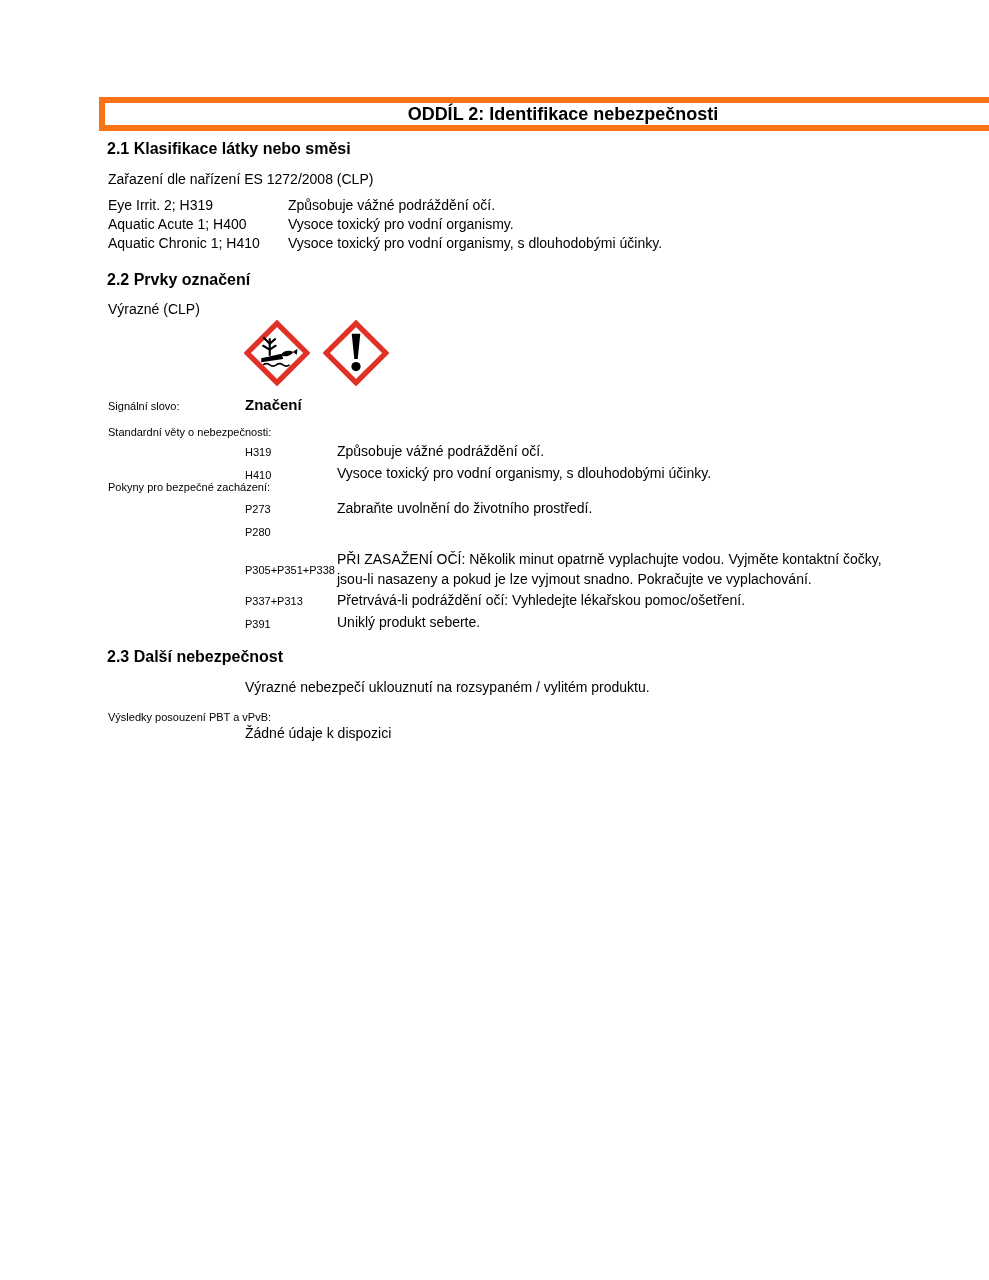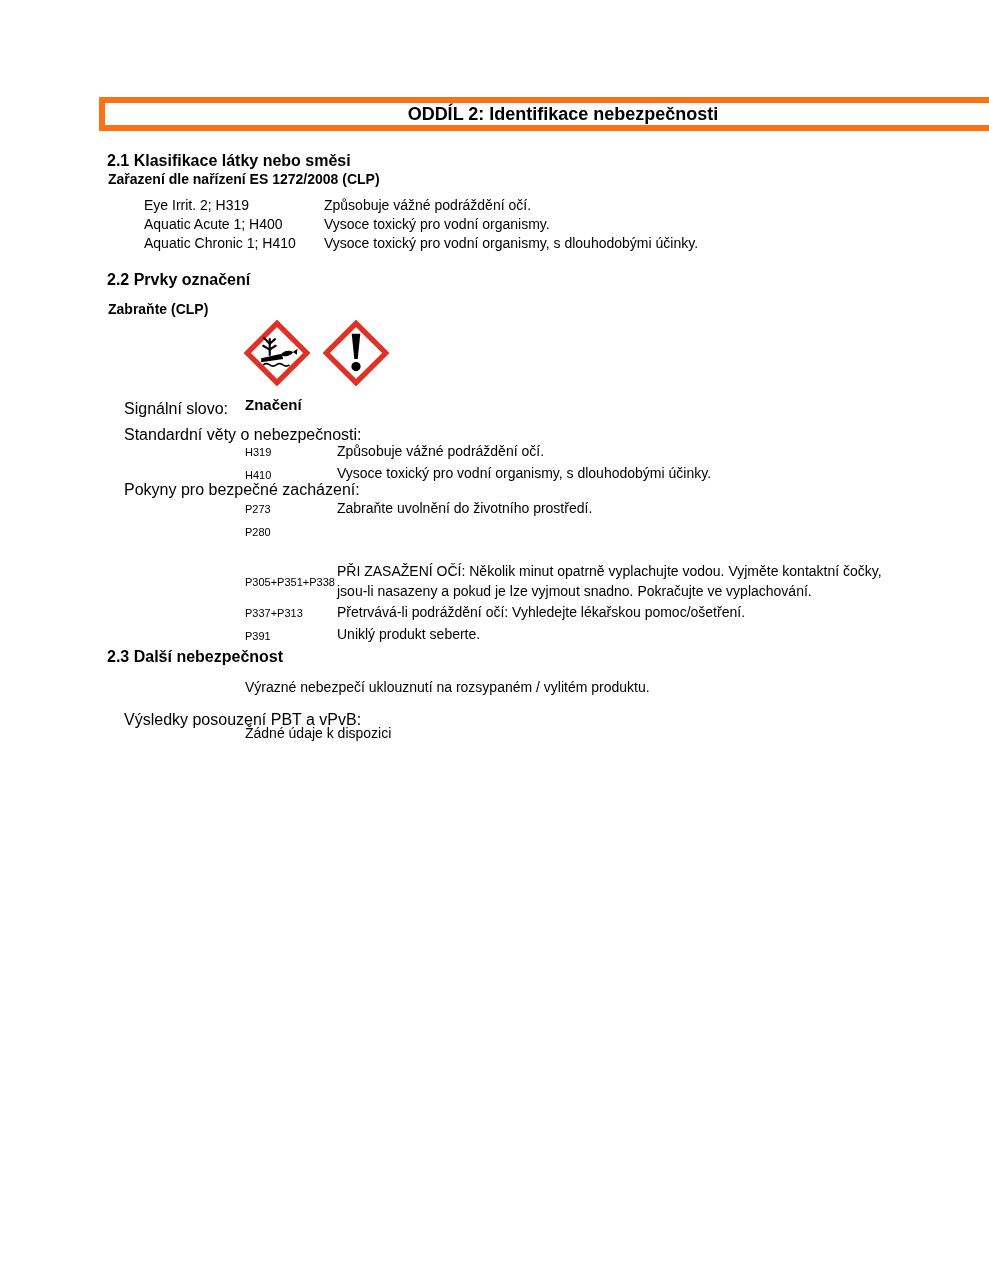--- a/index.html
+++ b/index.html
@@ -18,78 +18,78 @@
     border: 6px solid #f97316;
     display: flex; align-items: center; justify-content: center;
     font-size: 18px; font-weight: bold;
   }
   .h-section {
     position: absolute; left: 107px;
     font-size: 16px; font-weight: bold;
   }
   .h-sub {
     position: absolute; left: 108px;
-    font-size: 14px; font-weight: bold;
+    font-size: 14px; font-weight: normal;
   }
   .small-label {
-    position: absolute; left: 124px;
-    font-size: 16px; color: #000;
+    position: absolute; left: 108px;
+    font-size: 11px; color: #000;
   }
 
   .class-table { position: absolute; left: 108px; top: 196px; width: 770px; }
-  .class-row { display: flex; line-height: 19px; font-size: 14px; margin-left: 36px; }
+  .class-row { display: flex; line-height: 19px; font-size: 14px; }
   .class-row .code { width: 180px; flex: 0 0 180px; }
   .class-row .text { flex: 1; }
 
   .pictos { position: absolute; left: 244px; top: 320px; display: flex; gap: 13px; }
   .picto { width: 66px; height: 66px; }
   .picto svg { width: 100%; height: 100%; display: block; }
 
   .signal-word {
     position: absolute; left: 245px; top: 396px;
     font-size: 15px; font-weight: bold;
   }
 
   .stmt-table { position: absolute; left: 245px; width: 640px; }
   .stmt-row { display: flex; align-items: center; line-height: 19.5px; }
   .stmt-row .code { flex: 0 0 92px; width: 92px; font-size: 11px; padding-top: 3px; }
   .stmt-row .text { flex: 1; font-size: 14px; max-width: 545px; }
-  .stmt-row.gap-top { margin-top: 20px; }
+  .stmt-row.gap-top { margin-top: 8px; }
 
   .free-stmt { position: absolute; left: 245px; font-size: 14px; }
 </style>
 </head>
 <body>
 
 <div class="page">
 
   <div class="title-box">
     <span>ODDÍL 2: Identifikace nebezpečnosti</span>
   </div>
 
-  <div class="h-section" style="top:152px">2.1 Klasifikace látky nebo směsi</div>
+  <div class="h-section" style="top:140px">2.1 Klasifikace látky nebo směsi</div>
   <div class="h-sub" style="top:171px">Zařazení dle nařízení ES 1272/2008 (CLP)</div>
 
   <div class="class-table">
     <div class="class-row">
       <span class="code">Eye Irrit. 2; H319</span>
       <span class="text">Způsobuje vážné podráždění očí.</span>
     </div>
     <div class="class-row">
       <span class="code">Aquatic Acute 1; H400</span>
       <span class="text">Vysoce toxický pro vodní organismy.</span>
     </div>
     <div class="class-row">
       <span class="code">Aquatic Chronic 1; H410</span>
       <span class="text">Vysoce toxický pro vodní organismy, s dlouhodobými účinky.</span>
     </div>
   </div>
 
   <div class="h-section" style="top:271px">2.2 Prvky označení</div>
-  <div class="h-sub" style="top:301px">Zabraňte (CLP)</div>
+  <div class="h-sub" style="top:301px">Výrazné (CLP)</div>
 
   <div class="pictos">
     <span class="picto">
       <svg viewBox="0 0 100 100" aria-hidden="true">
         <path d="M50 5 L95 50 L50 95 L5 50 Z" fill="#ffffff" stroke="#e03127" stroke-width="8" stroke-linejoin="miter"></path>
         <g stroke="#000" stroke-width="3.2" fill="none" stroke-linecap="round">
           <path d="M39 53 V29"></path>
           <path d="M39 36 L30 27"></path>
           <path d="M39 36 L47 29"></path>
           <path d="M39 45 L29 39"></path>

